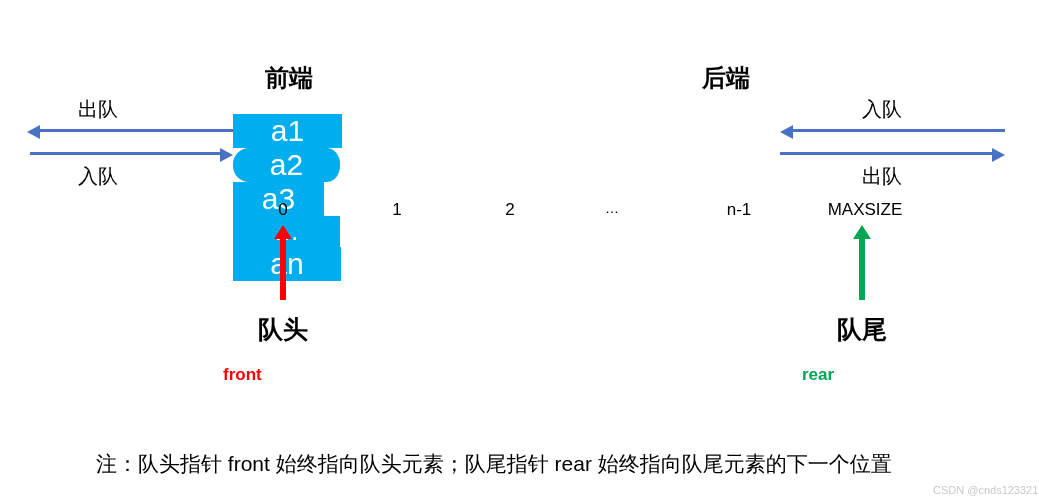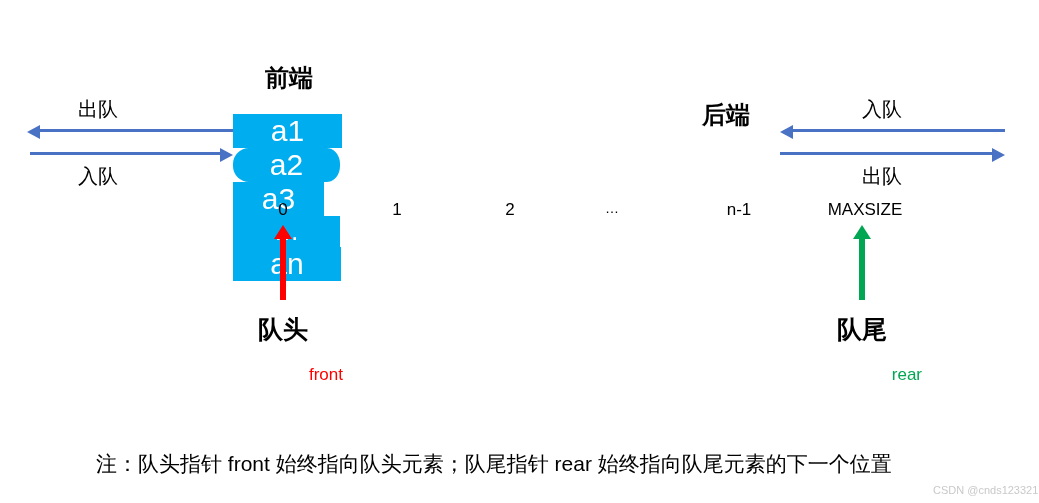--- a/index.html
+++ b/index.html
@@ -33,21 +33,21 @@
 
   
   .end-label {
     font-size: 24px;
     font-weight: bold;
     color: #000000;
     white-space: nowrap;
     text-align: center;
   }
   #front-end-label { left: 233px; top: 62px; width: 80px; text-align: right; }
-  #rear-end-label  { left: 686px; top: 62px; width: 80px; margin-top: 37px; }
+  #rear-end-label  { left: 686px; top: 62px; width: 80px; }
 
   
   #queue {
     left: 233px;
     top: 114px;
     width: 547px;
     height: 56px;
     display: flex;
     flex-direction: column;
   }
@@ -141,22 +141,22 @@
   
   .ptr-cn {
     font-size: 25px;
     font-weight: bold;
     color: #000000;
     text-align: center;
     white-space: nowrap;
   }
   .ptr-en {
     font-size: 17px;
-    font-weight: normal;
-    text-align: right;
+    font-weight: bold;
+    text-align: left;
     white-space: nowrap;
   }
   #front-cn { left: 223px; top: 313px; width: 120px; }
   #front-en { left: 223px; top: 365px; width: 120px; color: #FF0000; }
   #rear-cn  { left: 802px; top: 313px; width: 120px; }
   #rear-en  { left: 802px; top: 365px; width: 120px; color: #00A651; }
 
   
   #note {
     left: 96px;

